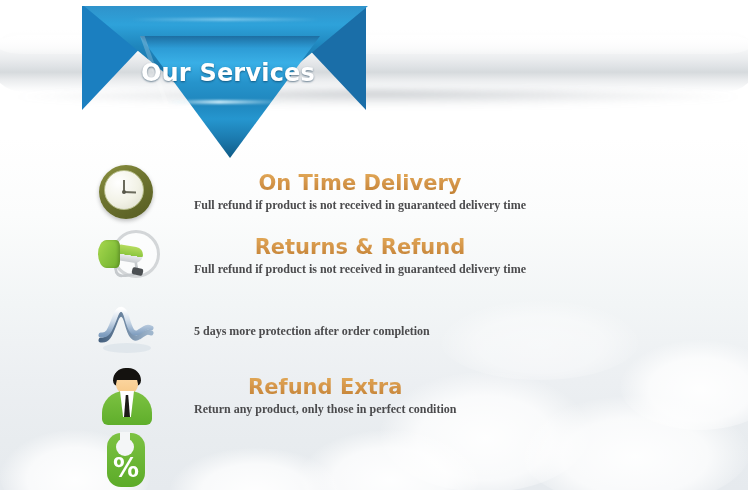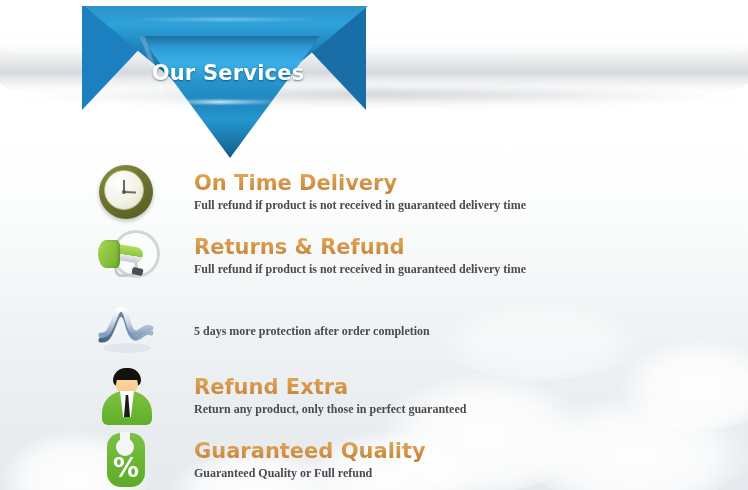--- a/index.html
+++ b/index.html
@@ -185,21 +185,21 @@
   }
   #banner-title {
     position: absolute;
     left: 0;
     top: 58px;
     width: 300px;
     height: 30px;
     line-height: 30px;
     text-align: center;
     color: #ffffff;
-    font-size: 21px;
+    font-size: 24px;
     font-weight: bold;
     letter-spacing: 0.2px;
     text-shadow: 0 1px 2px rgba(0,40,70,0.55);
     font-family: "DejaVu Sans", sans-serif;
   }
 
   
   #services {
     position: absolute;
     left: 0;
@@ -216,20 +216,21 @@
   }
   .svc-icon {
     position: relative;
     width: 62px;
     height: 62px;
     flex: 0 0 62px;
   }
   .svc-text {
     margin-left: 36px;
     margin-top: -2px;
+    text-align: center;
   }
   .svc-title {
     font-family: "DejaVu Sans", sans-serif;
     font-size: 21px;
     font-weight: bold;
     color: #d2943f;
     background: linear-gradient(180deg, #e2a957 0%, #d5964a 45%, #c07f32 100%);
     -webkit-background-clip: text;
     background-clip: text;
     -webkit-text-fill-color: transparent;
@@ -492,31 +493,27 @@
       <div class="svc-icon">
         <div class="p-hair"></div>
         <div class="p-face"></div>
         <div class="p-hair-fringe"></div>
         <div class="p-body"></div>
         <div class="p-shirt"></div>
         <div class="p-tie"></div>
       </div>
       <div class="svc-text">
         <div class="svc-title">Refund Extra</div>
-        <div class="svc-desc">Return any  product, only those in perfect guaranteed</div>
+        <div class="svc-desc">Return any  product, only those in perfect condition</div>
       </div>
     </div>
 
     <div class="service-row" style="top:272px;">
       <div class="svc-icon">
         <div class="tag-body"></div>
         <div class="tag-hole"></div>
         <div class="tag-slot"></div>
         <div class="tag-pct">%</div>
       </div>
-      <div class="svc-text">
-        <div class="svc-title">Guaranteed Quality</div>
-        <div class="svc-desc">Guaranteed Quality or Full refund</div>
-      </div>
     </div>
 
   </div>
 </div>
 
 </body></html>

